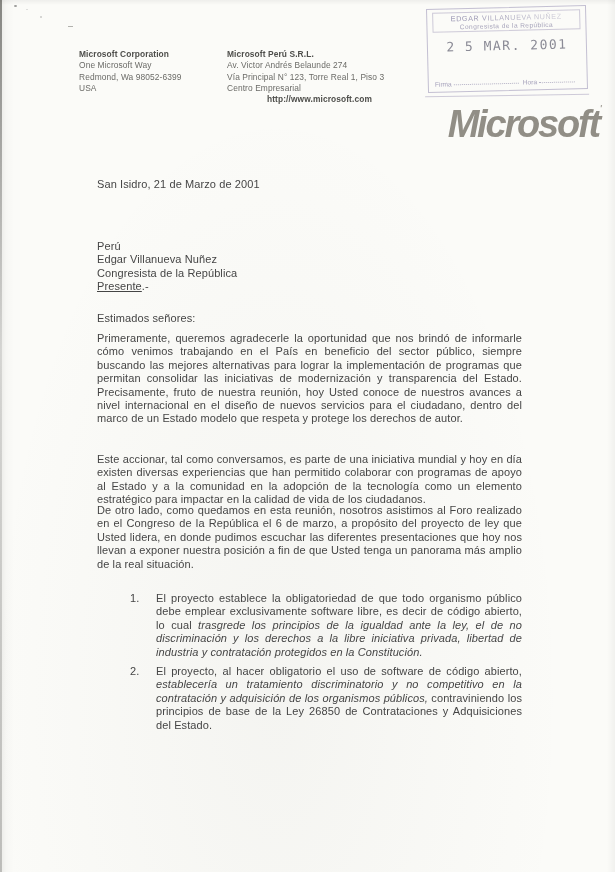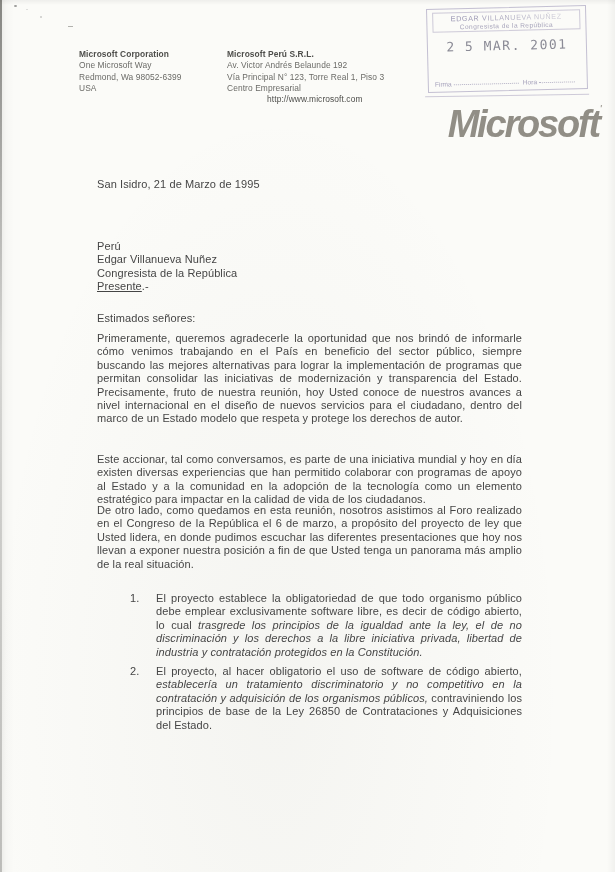--- a/index.html
+++ b/index.html
@@ -19,21 +19,21 @@
     background:linear-gradient(to bottom, rgba(50,50,45,0.55), rgba(50,50,45,0.12) 40%, rgba(50,50,45,0.25));}
   .speck{position:absolute;background:rgba(60,60,60,0.5);border-radius:50%;}
 
   
   .letterhead{position:absolute;top:20px;left:68px;display:flex;}
   .lh-dash{color:#8a8a86;font-size:9px;margin-right:6px;margin-top:1px;}
   .lh-block{font-size:8.4px;line-height:11.3px;color:#6b6b67;letter-spacing:0.1px;}
   .lh-block .lh-title{font-weight:bold;color:#4e4e4b;margin-top:29px;}
   .lh-left{width:130px;}
   .lh-right{margin-left:18px;width:210px;}
-  .lh-url{font-weight:normal;color:#4e4e4b;padding-left:40px;}
+  .lh-url{font-weight:bold;color:#4e4e4b;padding-left:40px;}
 
   
   .stamp{position:absolute;left:427px;top:7px;width:160px;height:84px;
     transform:rotate(-1.4deg);
     border:1.5px solid rgba(150,142,178,0.55);
     color:rgba(130,125,160,0.85);
     padding:3px 5px;box-sizing:border-box;}
   .stamp::after{content:"";position:absolute;left:-4px;right:-2px;bottom:-6px;
     border-bottom:1px solid rgba(150,142,178,0.45);transform:rotate(0.6deg);}
   .stamp-head{border:1px solid rgba(150,142,178,0.45);padding:1px 3px;text-align:center;}
@@ -90,21 +90,21 @@
       <div class="lh-title">Microsoft Corporation</div>
       <div>
           <div>One Microsoft Way</div>
           <div>Redmond, Wa 98052-6399</div>
           <div>USA</div>
         </div>
     </div>
     <div class="lh-block lh-right">
       <div class="lh-title">Microsoft Perú S.R.L.</div>
       <div>
-          <div>Av. Victor Andrés Belaunde 192</div>
+          <div>Av. Victor Andrés Belaunde 274</div>
           <div>Vía Principal N° 123, Torre Real 1, Piso 3</div>
           <div>Centro Empresarial</div>
         </div>
       <div class="lh-url">http://www.microsoft.com</div>
     </div>
   </div>
 
   <div class="stamp">
     <div class="stamp-head">
       <div class="stamp-name">EDGAR VILLANUEVA NUÑEZ</div>
@@ -114,21 +114,21 @@
     <div class="stamp-foot">
       <span>Firma</span>
       <span class="dots"></span>
       <span>Hora</span>
       <span class="dots" style="flex:0.55;"></span>
     </div>
   </div>
 
   <div class="logo"><span>Microsoft</span><span class="tm">'</span></div>
 
-  <div class="body-col pos-date">San Isidro, 21 de Marzo de 1995</div>
+  <div class="body-col pos-date">San Isidro, 21 de Marzo de 2001</div>
 
   <div class="body-col pos-recipient">
     <div>
         <div>Perú</div>
         <div>Edgar Villanueva Nuñez</div>
         <div>Congresista de la República</div>
       </div>
     <div><span class="underlined">Presente</span><span>.-</span></div>
   </div>
 

